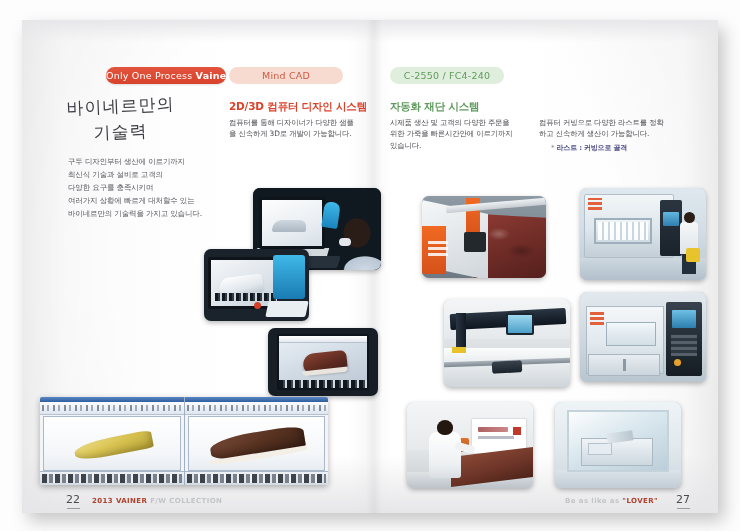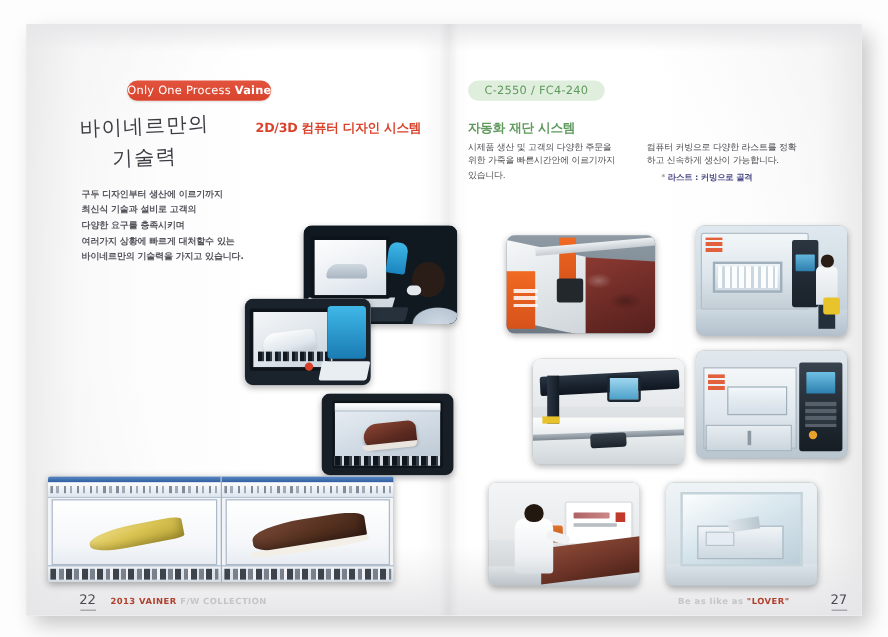--- a/index.html
+++ b/index.html
@@ -101,21 +101,21 @@
   }
 
   
   .col-head {
     position: absolute;
     font-size: 10.5px;
     font-weight: 700;
     white-space: nowrap;
     letter-spacing: -0.2px;
   }
-  #head-cad { left: 191px; top: 80px; color: #d9432c; }
+  #head-cad { left: 207px; top: 80px; color: #d9432c; }
   #head-cut { left: 368px; top: 80px; color: #5f9a5d; }
   #head-las { left: 529px; top: 80px; color: #4d4b85; }
 
   .col-body {
     position: absolute;
     width: 128px;
     font-size: 7.4px;
     line-height: 1.52;
     color: #4b4b50;
     letter-spacing: -0.15px;
@@ -610,56 +610,58 @@
     content:""; position:absolute; left:1px; bottom:-3px; width:13px; height:1px;
     background:#9a9aa0;
   }
   #foot-textL { left: 70px; top: 477px; }
   #foot-textL .yr { color:#b0402c; font-weight:700; }
   #foot-textL .rest { color:#c3c5c9; font-weight:700; }
 
   #foot-textR { right: 60px; top: 477px; color:#c3c5c9; font-weight:700; }
   #foot-textR .lover { color:#b0402c; }
   #foot-pageR {
-    right: 12px; top: 473px;
+    right: 28px; top: 473px;
     font-size: 11px; color:#4a4a50; letter-spacing:0;text-align:center;
   }
   #foot-pageR::after {
     content:""; position:absolute; left:1px; bottom:-3px; width:13px; height:1px;
     background:#9a9aa0;
   }
 </style>
 </head>
 <body>
 
 <div id="stage">
   <div id="page">
     <div id="spread">
       <div id="band-top"></div>
       <div id="band-bottom"></div>
       <div id="gutter"></div>
 
       <div class="pill" id="pill-vainer"><span>Only One Process </span><b>Vainer</b></div>
 
+      <div class="pill" id="pill-mindcad">Mind CAD</div>
 
       <div class="pill" id="pill-cutting">C-2550 / FC4-240</div>
 
 
       <div id="hand-title">
         <span>바이네르만의</span>
         <span class="l2">기술력</span>
       </div>
 
-      <div id="left-body" style="white-space: pre-line; font-weight: bold;">구두 디자인부터 생산에 이르기까지
+      <div id="left-body" style="white-space: pre-line;">구두 디자인부터 생산에 이르기까지
 최신식 기술과 설비로 고객의
 다양한 요구를 충족시키며
 여러가지 상황에 빠르게 대처할수 있는
 바이네르만의 기술력을 가지고 있습니다.</div>
 
       <div class="col-head" id="head-cad">2D/3D 컴퓨터 디자인 시스템</div>
+      <div class="col-body" id="body-cad">컴퓨터를 통해 디자이너가 다양한 샘플을 신속하게 3D로 개발이 가능합니다.</div>
 
       <div class="col-head" id="head-cut">자동화 재단 시스템</div>
       <div class="col-body" id="body-cut">시제품 생산 및 고객의 다양한 주문을 위한 가죽을 빠른시간안에 이르기까지 있습니다.</div>
 
       <div class="col-body" id="body-las">컴퓨터 커빙으로 다양한 라스트를 정확하고 신속하게 생산이 가능합니다.</div>
       <div id="note-last"><span class="ast">*</span><span> 라스트 : 커빙으로 골격</span></div>
 
       <div class="photo" id="ph-cad1">
         <div class="inner">
           <div class="deskmat"></div>

